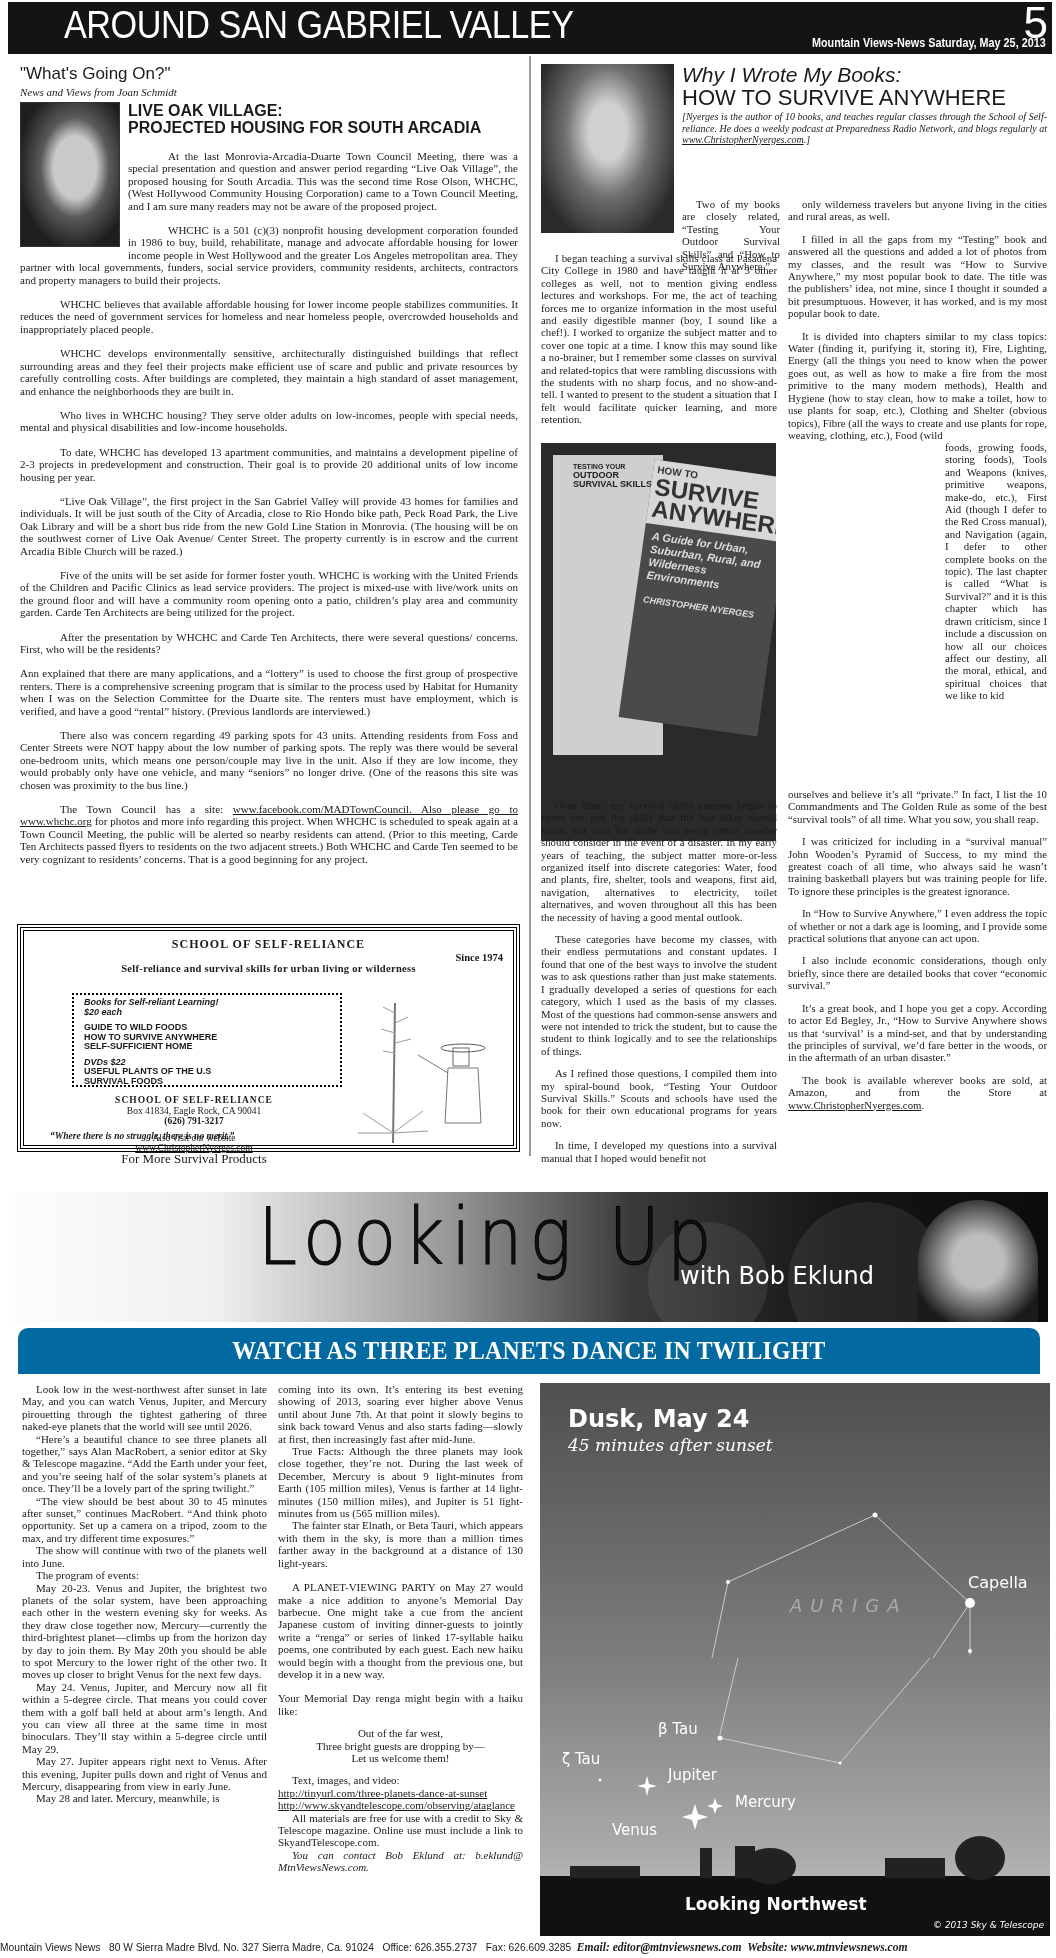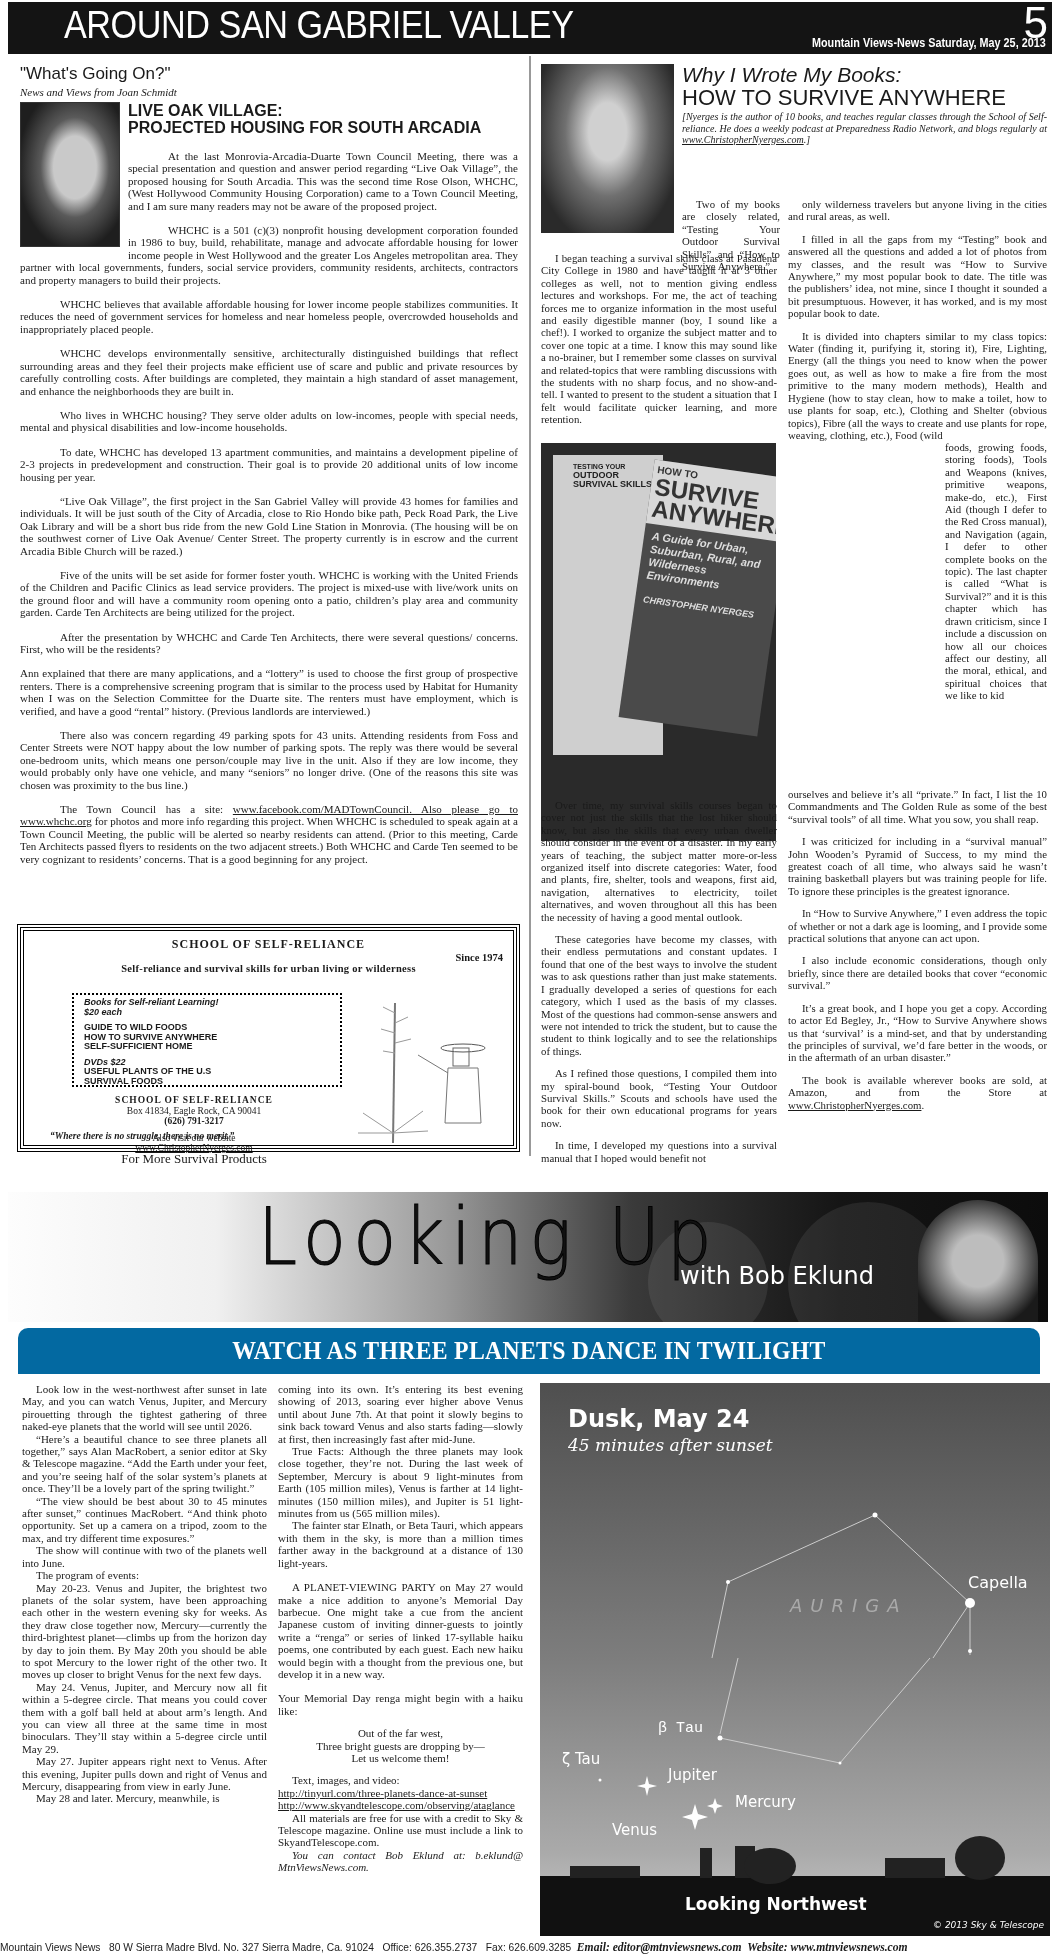--- a/index.html
+++ b/index.html
@@ -219,21 +219,21 @@
   <p>The show will continue with two of the planets well into June.</p>
   <p>The program of events:</p>
   <p>May 20-23. Venus and Jupiter, the brightest two planets of the solar system, have been approaching each other in the western evening sky for weeks.  As they draw close together now, Mercury—currently the third-brightest planet—climbs up from the horizon day by day to join them.  By May 20th you should be able to spot Mercury to the lower right of the other two.  It moves up closer to bright Venus for the next few days.</p>
   <p>May 24. Venus, Jupiter, and Mercury now all fit within a 5-degree circle.  That means you could cover them with a golf ball held at about arm’s length. And you can view all three at the same time in most binoculars.  They’ll stay within a 5-degree circle until May 29.</p>
   <p>May 27. Jupiter appears right next to Venus. After this evening, Jupiter pulls down and right of Venus and Mercury, disappearing from view in early June.</p>
   <p>May 28 and later. Mercury, meanwhile, is</p>
 </div>
 
 <div class="planet-col" style="left:278px; top:1383px; width:245px;">
   <p style="text-indent:0">coming into its own.  It’s entering its best evening showing of 2013, soaring ever higher above Venus until about June 7th.  At that point it slowly begins to sink back toward Venus and also starts fading—slowly at first, then increasingly fast after mid-June.</p>
-  <p>True Facts: Although the three planets may look close together, they’re not.  During the last week of September, Mercury is about 9 light-minutes from Earth (105 million miles), Venus is farther at 14 light-minutes (150 million miles), and Jupiter is 51 light-minutes from us (565 million miles).</p>
+  <p>True Facts: Although the three planets may look close together, they’re not.  During the last week of December, Mercury is about 9 light-minutes from Earth (105 million miles), Venus is farther at 14 light-minutes (150 million miles), and Jupiter is 51 light-minutes from us (565 million miles).</p>
   <p>The fainter star Elnath, or Beta Tauri, which appears with them in the sky, is more than a million times farther away in the background at a distance of 130 light-years.</p>
   <div class="gap"></div>
   <p>A PLANET-VIEWING PARTY on May 27 would make a nice addition to anyone’s Memorial Day barbecue.  One might take a cue from the ancient Japanese custom of inviting dinner-guests to jointly write a “renga” or series of linked 17-syllable haiku poems, one contributed by each guest.  Each new haiku would begin with a thought from the previous one, but develop it in a new way.</p>
   <div class="gap"></div>
   <p style="text-indent:0">Your Memorial Day renga might begin with a haiku like:</p>
   <div class="haiku">
     <div>Out of the far west,</div>
     <div>Three bright guests are dropping by—</div>
     <div>Let us welcome them!</div>
   </div>
@@ -279,21 +279,21 @@
     <rect x="0" y="218" width="510" height="60" fill="#111"></rect>
     <g fill="#222">
       <rect x="30" y="208" width="70" height="12"></rect>
         <rect x="160" y="190" width="12" height="30"></rect>
       <rect x="195" y="188" width="20" height="32"></rect>
         <ellipse cx="230" cy="208" rx="26" ry="18"></ellipse>
       <rect x="345" y="200" width="60" height="20"></rect>
         <ellipse cx="440" cy="200" rx="25" ry="22"></ellipse>
     </g>
   </svg>
-  <div class="sky-label" style="left:118px; top:62px; font-size:15px;font-family:Liberation Mono, monospace;">β Tau</div>
+  <div class="sky-label" style="left:118px; top:62px; font-size:15px;">β Tau</div>
   <div class="sky-label" style="left:22px; top:92px; font-size:15px;">ζ Tau</div>
   <div class="sky-label" style="left:128px; top:108px; font-size:15px;">Jupiter</div>
   <div class="sky-label" style="left:195px; top:135px; font-size:15px;">Mercury</div>
   <div class="sky-label" style="left:72px; top:163px; font-size:15px;">Venus</div>
   <div class="sky-label" style="left:145px; top:236px; font-size:17px; font-weight:bold;">Looking Northwest</div>
   <div class="sky-label" style="right:6px; top:262px; font-size:9px; font-style:italic;">© 2013 Sky &amp; Telescope</div>
 </div>
 
 <div class="footer">
   <span>Mountain Views News</span>&nbsp;&nbsp;

